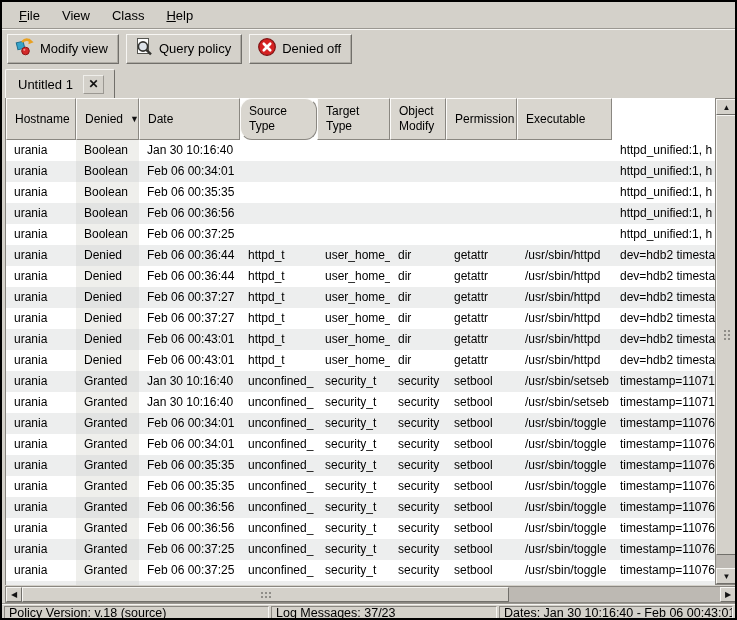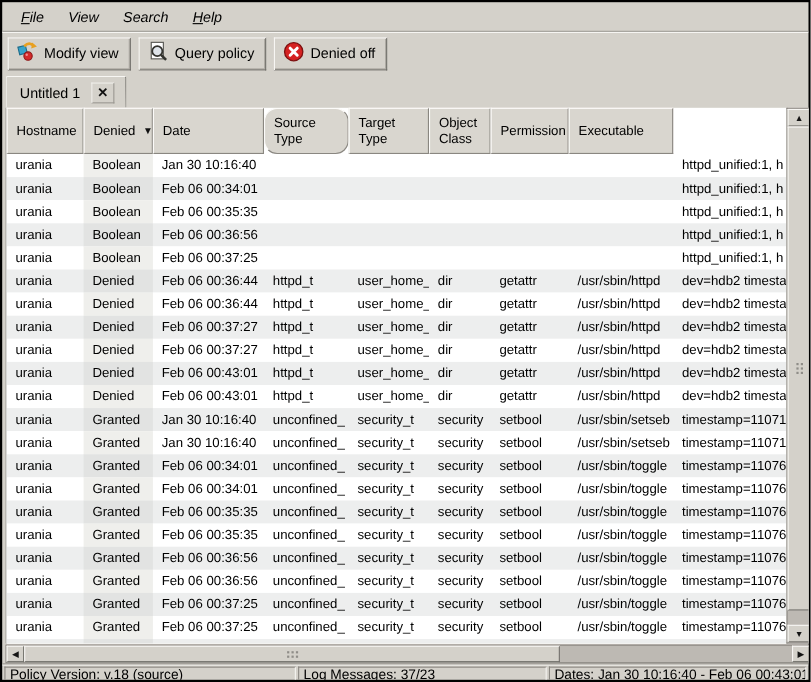--- a/index.html
+++ b/index.html
@@ -4,21 +4,21 @@
 <style>
   * { margin:0; padding:0; box-sizing:border-box; }
   html,body { width:737px; height:620px; }
   body { font-family:"Liberation Sans", sans-serif; background:#d4d1ca; }
   #window {
     position:relative; width:737px; height:620px;
     background:#d4d1ca; border:2px solid #000; overflow:hidden;
   }
   
   #menubar { position:absolute; top:0; left:0; right:0; height:26px;
-    display:flex; align-items:center; padding-left:8px; gap:4px;font-style:italic; }
+    display:flex; align-items:center; padding-left:8px; gap:4px; }
   .menu-item { display:inline-block; padding:3px 9px; font-size:13px; color:#000; cursor:default; }
   .u1::first-letter { text-decoration:underline; }
   #menubar-groove { position:absolute; top:26px; left:0; right:0; height:2px;
     border-top:1px solid #9b9892; border-bottom:1px solid #f6f5f2; }
   
   #toolbar { position:absolute; top:29px; left:0; right:0; height:35px;
     display:flex; align-items:center; padding-left:5px; gap:7px; }
   .tbtn { height:30px; display:inline-flex; align-items:center; gap:5px;
     padding:0 10px 0 7px; font-size:13px; color:#000; background:#d4d1ca;
     border-top:1px solid #f7f6f3; border-left:1px solid #f7f6f3;
@@ -86,21 +86,21 @@
   #spane-dates  { left:497px; right:2px; text-align:right; }
 </style>
 </head>
 <body>
 
 <div id="window">
 
   <div id="menubar">
     <span class="menu-item u1">File</span>
     <span class="menu-item">View</span>
-    <span class="menu-item">Search</span>
+    <span class="menu-item">Class</span>
     <span class="menu-item u1">Help</span>
   </div>
   <div id="menubar-groove"></div>
 
   <div id="toolbar">
     <button class="tbtn">
       <span>
         <svg width="20" height="20" viewBox="0 0 20 20">
           <rect x="2" y="5" width="7" height="7" fill="#36a3c9" stroke="#1d6c8b" transform="rotate(-14 5.5 8.5)"></rect>
           <path d="M7 5 Q11.5 0.5 15.5 4.5" fill="none" stroke="#e8a020" stroke-width="2.4"></path>
@@ -156,21 +156,21 @@
         <div class="hcell" style="width: 77px; border-radius: 12px;">
           <span class="hlabel">Source
 Type</span>
         </div>
         <div class="hcell" style="width: 73px;">
           <span class="hlabel">Target
 Type</span>
         </div>
         <div class="hcell" style="width: 56px;">
           <span class="hlabel">Object
-Class</span>
+Modify</span>
         </div>
         <div class="hcell" style="width: 71px;">
           <span class="hlabel">Permission</span>
         </div>
         <div class="hcell" style="width: 95px;">
           <span class="hlabel">Executable</span>
         </div>
       </div>
     <div id="table-body">
         <div class="trow even">

